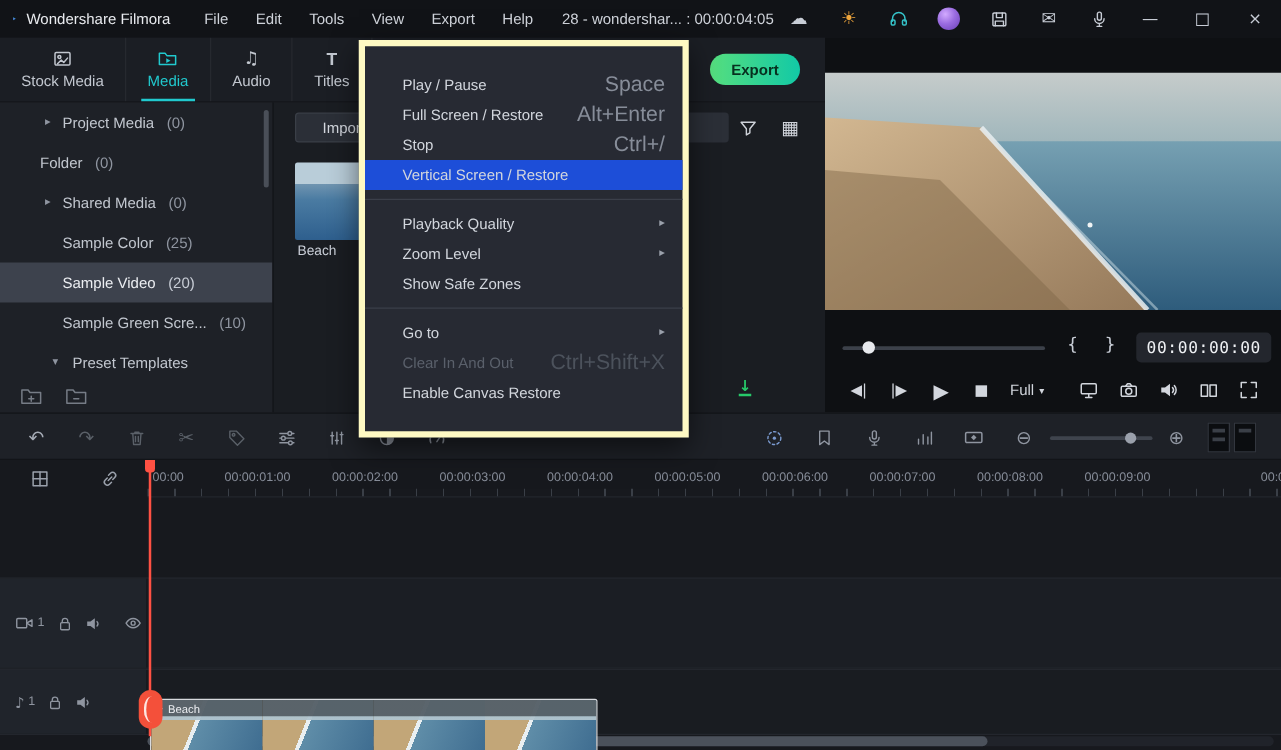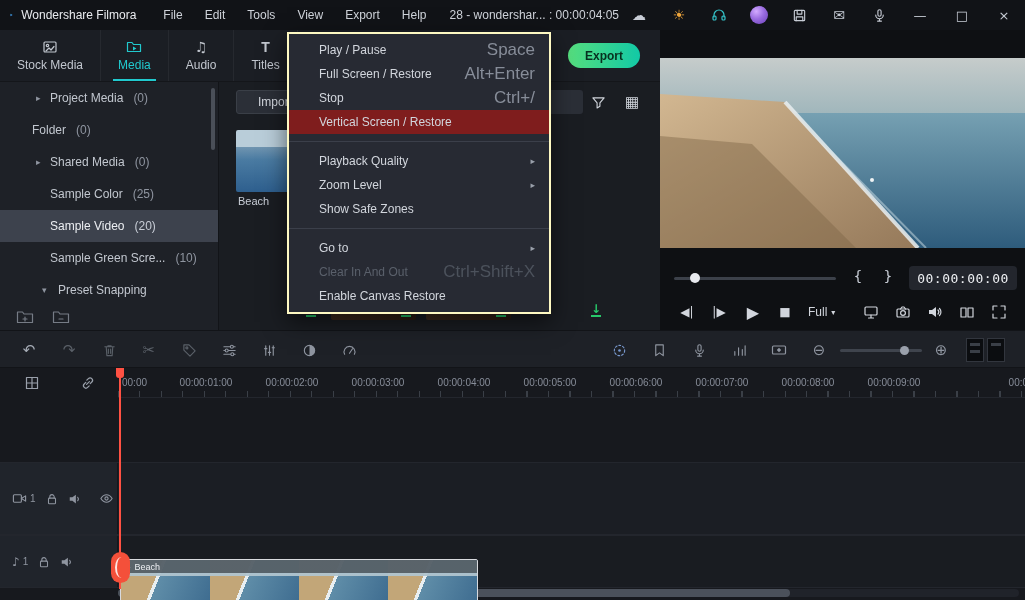--- a/index.html
+++ b/index.html
@@ -160,27 +160,27 @@
     background:#f4503a; border-radius:10px; z-index:7; }
   .playhead-grip::after { content:""; position:absolute; left:4px; top:5px; width:11px;
     height:21px; border-left:2px solid rgba(255,255,255,.85); border-radius:50%; }
   .tl-scroll-track { position:absolute; left:118px; right:6px; bottom:3px; height:8px;
     background:#20232a; border-radius:4px; }
   .tl-scroll-thumb { position:absolute; left:0; top:0; width:672px; height:8px;
     background:#4b515b; border-radius:4px; }
 
   
   .menu { position:absolute; left:287px; top:32px; width:264px;
-    background:#272a33; border:2px solid #fef9c3; box-shadow:0 8px 22px rgba(0,0,0,.55);
-    padding:4px 0; z-index:100; }
+    background:#272a33; border:5px solid #fef9c3; box-shadow:0 8px 22px rgba(0,0,0,.55);
+    padding:19px 0; z-index:100; }
   .menu-item { height:24px; display:flex; align-items:center;
     padding:0 14px 0 30px; color:#d2d6dd; }
   .menu-item .mi-shortcut { margin-left:auto; color:#878d99; font-size:17px; }
   .menu-item .mi-arrow { margin-left:auto; color:#9aa0ab; font-size:9px; }
-  .menu-item.highlighted { background:#7f1d1d; }
+  .menu-item.highlighted { background:#1d4ed8; }
   .menu-item.disabled { color:#5a606b; }
   .menu-item.disabled .mi-shortcut { color:#4c525c; }
   .menu-sep { height:1px; background:#3b3f4a; margin:7px 0; }
 </style>
 </head>
 <body>
 
 <div class="titlebar">
   <svg class="logo" viewBox="0 0 18 18">
     <defs>
@@ -285,21 +285,21 @@
   <div class="side-item selected">
     <span>Sample Video</span>
     <span class="count">(20)</span>
   </div>
   <div class="side-item">
     <span>Sample Green Scre...</span>
     <span class="count">(10)</span>
   </div>
   <div class="side-item group">
     <span class="tree-arrow glyph">▾</span>
-    <span>Preset Snapping</span>
+    <span>Preset Templates</span>
   </div>
   <div class="side-scroll"></div>
   <div class="side-footer">
     <span>
       <svg class="si" width="18" height="16" viewBox="0 0 18 16">
           <path d="M1.5 3 h5 l1.5 2 h8.5 v8.5 h-15 z"></path>
           <path d="M9 8 v4 M7 10 h4"></path>
         </svg>
     </span>
     <span>

